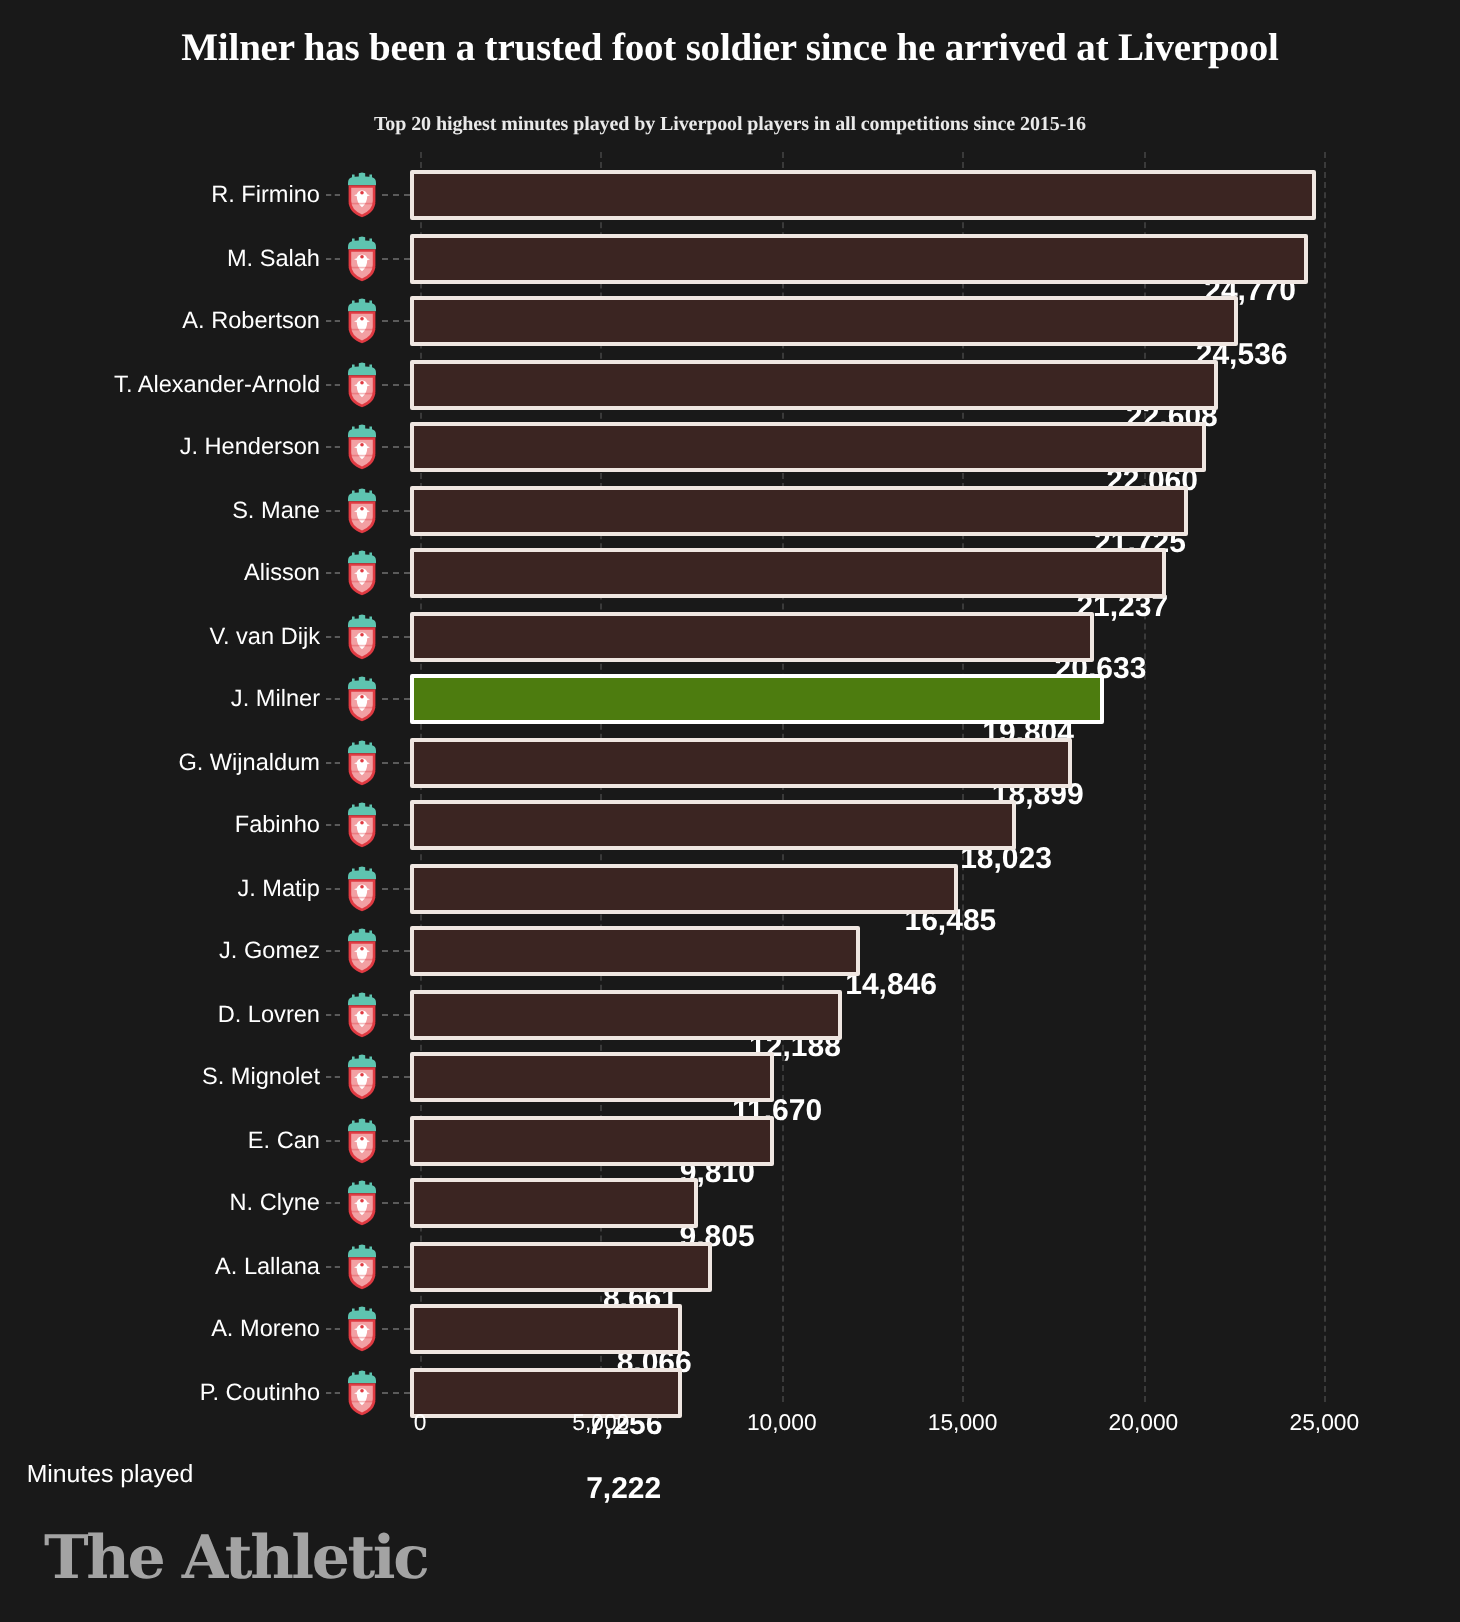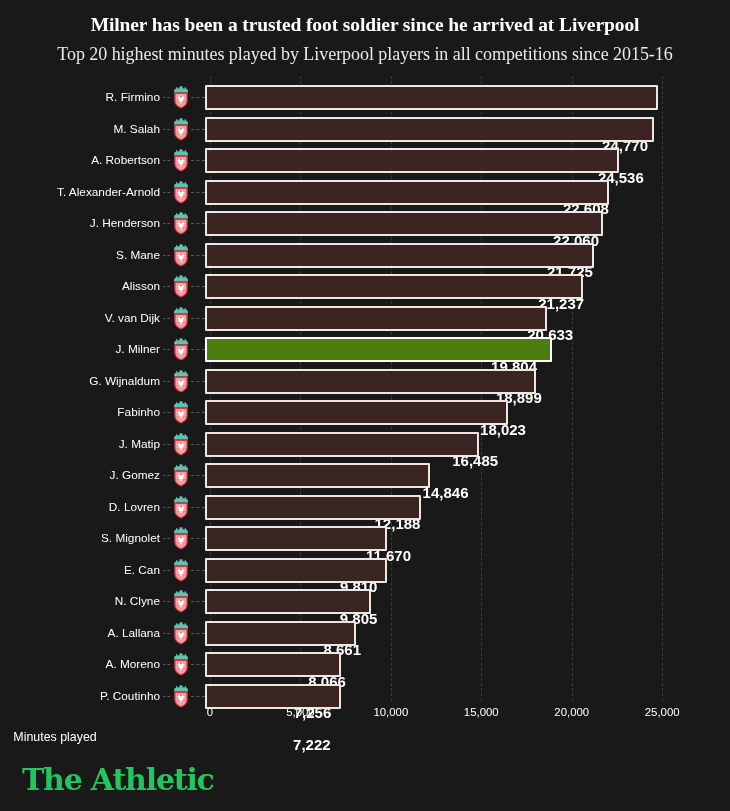--- a/index.html
+++ b/index.html
@@ -24,24 +24,24 @@
     font-family: "Liberation Serif", serif;
     font-weight: bold;
     font-size: 19.5px;
     color: #ffffff;
     letter-spacing: -0.1px;
     line-height: 1.15;
     white-space: nowrap;
   }
   .chart-subtitle {
     font-family: "Liberation Serif", serif;
-    font-weight: normal;
-    font-size: 18px;
+    font-weight: bold;
+    font-size: 10px;
     color: #e9e9e9;
-    margin-top: 8px;
+    margin-top: 21px;
     letter-spacing: -0.05px;
     white-space: nowrap;
   }
 
   
   .plot {
     position: absolute;
     left: 0;
     top: 76px;
     width: 730px;
@@ -161,21 +161,21 @@
   
   .footer {
     position: absolute;
     left: 22px;
     bottom: 14px;
   }
   .brand {
     font-family: "DejaVu Serif", serif;
     font-weight: bold;
     font-size: 30px;
-    color: #22c55e;
+    color: #a3a3a3;
     letter-spacing: -1.2px;
   }
 </style>
 </head>
 <body>
 
 <div class="header">
   <div class="chart-title">Milner has been a trusted foot soldier since he arrived at Liverpool</div>
   <div class="chart-subtitle">Top 20 highest minutes played by Liverpool players in all competitions since 2015-16</div>
 </div>
@@ -483,21 +483,21 @@
         <div class="leader leader-left"></div>
         <div class="crest"><svg viewBox="0 0 20 23" width="20" height="23">
             <path d="M3 5.5 Q3 3 5 2.6 L5 1.2 L6.3 1.2 L6.3 2.4 L8.4 2.2 L8.4 0.6 L10 0.2 L11.6 0.6 L11.6 2.2 L13.7 2.4 L13.7 1.2 L15 1.2 L15 2.6 Q17 3 17 5.5 L17 6.6 L3 6.6 Z" fill="#5ec4b0"></path>
             <path d="M3.3 6.6 L16.7 6.6 L16.7 14.6 Q16.7 20.2 10 22.6 Q3.3 20.2 3.3 14.6 Z" fill="#e03a42"></path>
             <path d="M4.6 7.9 L15.4 7.9 L15.4 14.4 Q15.4 19.1 10 21.2 Q4.6 19.1 4.6 14.4 Z" fill="#f2a0a3"></path>
             <path d="M10 9.2 Q12.1 9.2 12.6 11.1 L14 11.6 L12.6 12.1 Q12.6 15.5 10 17.6 Q7.4 15.5 7.4 12.1 L6 11.6 L7.4 11.1 Q7.9 9.2 10 9.2 Z" fill="#ffffff"></path>
             <circle cx="10" cy="10.4" r="0.9" fill="#e03a42"></circle>
             <path d="M3.3 15.4 L16.7 15.4 L16.7 16.2 L3.3 16.2 Z" fill="#e03a42" opacity="0.35"></path>
           </svg></div>
         <div class="leader leader-right"></div>
-        <div class="bar-wrap" style="width: 166px;">
+        <div class="bar-wrap" style="width: 144px;">
           <div class="bar">
             <span class="bar-value">8,661</span>
           </div>
         </div>
       </div>
       <div class="row">
         <div class="row-name">A. Lallana</div>
         <div class="leader leader-left"></div>
         <div class="crest"><svg viewBox="0 0 20 23" width="20" height="23">
             <path d="M3 5.5 Q3 3 5 2.6 L5 1.2 L6.3 1.2 L6.3 2.4 L8.4 2.2 L8.4 0.6 L10 0.2 L11.6 0.6 L11.6 2.2 L13.7 2.4 L13.7 1.2 L15 1.2 L15 2.6 Q17 3 17 5.5 L17 6.6 L3 6.6 Z" fill="#5ec4b0"></path>

